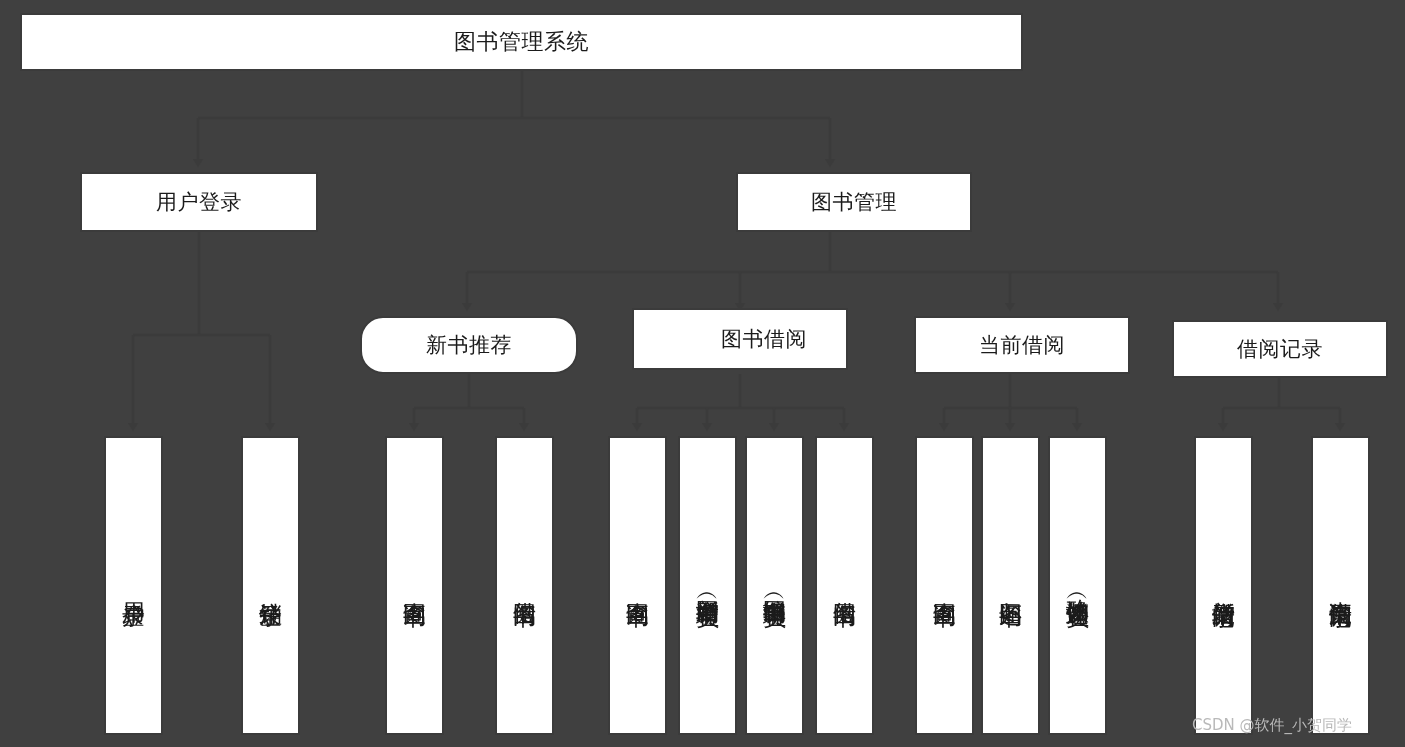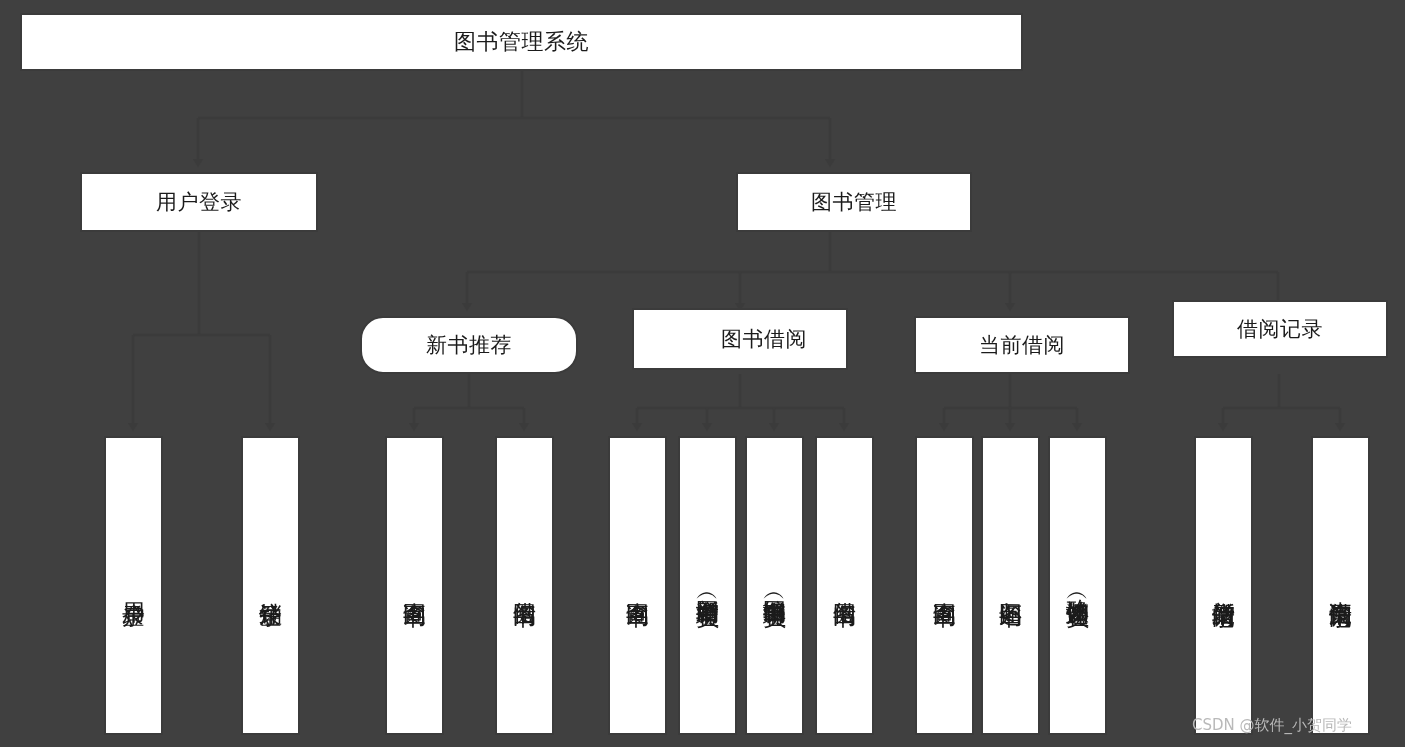--- a/index.html
+++ b/index.html
@@ -140,21 +140,21 @@
 
   <div class="node horiz" style="left:360px; top:316px; width:218px; height:58px;border-radius:23px;">
     <span class="lbl">新书推荐</span>
   </div>
   <div class="node horiz" style="left:632px; top:308px; width:216px; height:62px;padding-left:48px;">
     <span class="lbl">图书借阅</span>
   </div>
   <div class="node horiz" style="left:902px; top:316px; width:216px; height:58px;margin-left:12px;">
     <span class="lbl">当前借阅</span>
   </div>
-  <div class="node horiz" style="left:1172px; top:300px; width:216px; height:58px;">
+  <div class="node horiz" style="left:1172px; top:320px; width:216px; height:58px;">
     <span class="lbl">借阅记录</span>
   </div>
 
   <div class="node vert" style="left:104px; top:436px; width:59px; height:299px;">
     <span class="lbl">用户登录</span>
   </div>
   <div class="node vert" style="left:241px; top:436px; width:59px; height:299px;">
     <span class="lbl">注销登录</span>
   </div>
 

